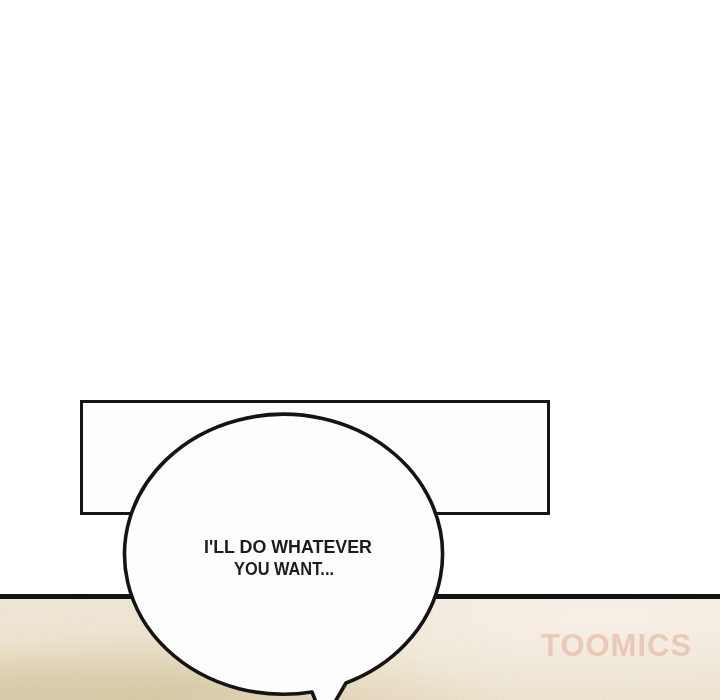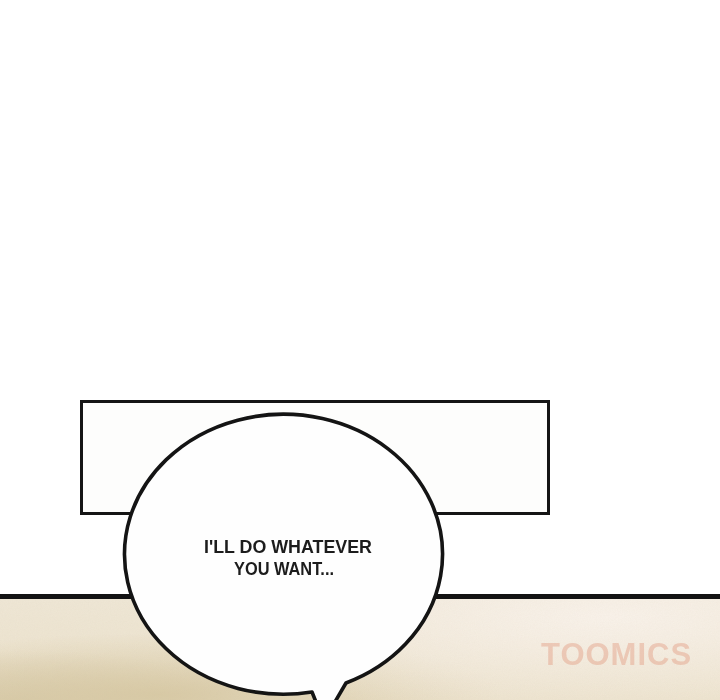--- a/index.html
+++ b/index.html
@@ -48,21 +48,20 @@
     top: 630px;
     width: 150px;
     text-align: center;
     font-size: 31px;
     font-weight: bold;
     letter-spacing: 1px;
     line-height: 1;
     color: rgba(226, 151, 124, 0.42);
     white-space: nowrap;
     user-select: none;
-    margin-top: 9px;
   }
   
   .overlay {
     position: absolute;
     left: 0;
     top: 0;
     width: 720px;
     height: 700px;
   }
   .bubble-path {

